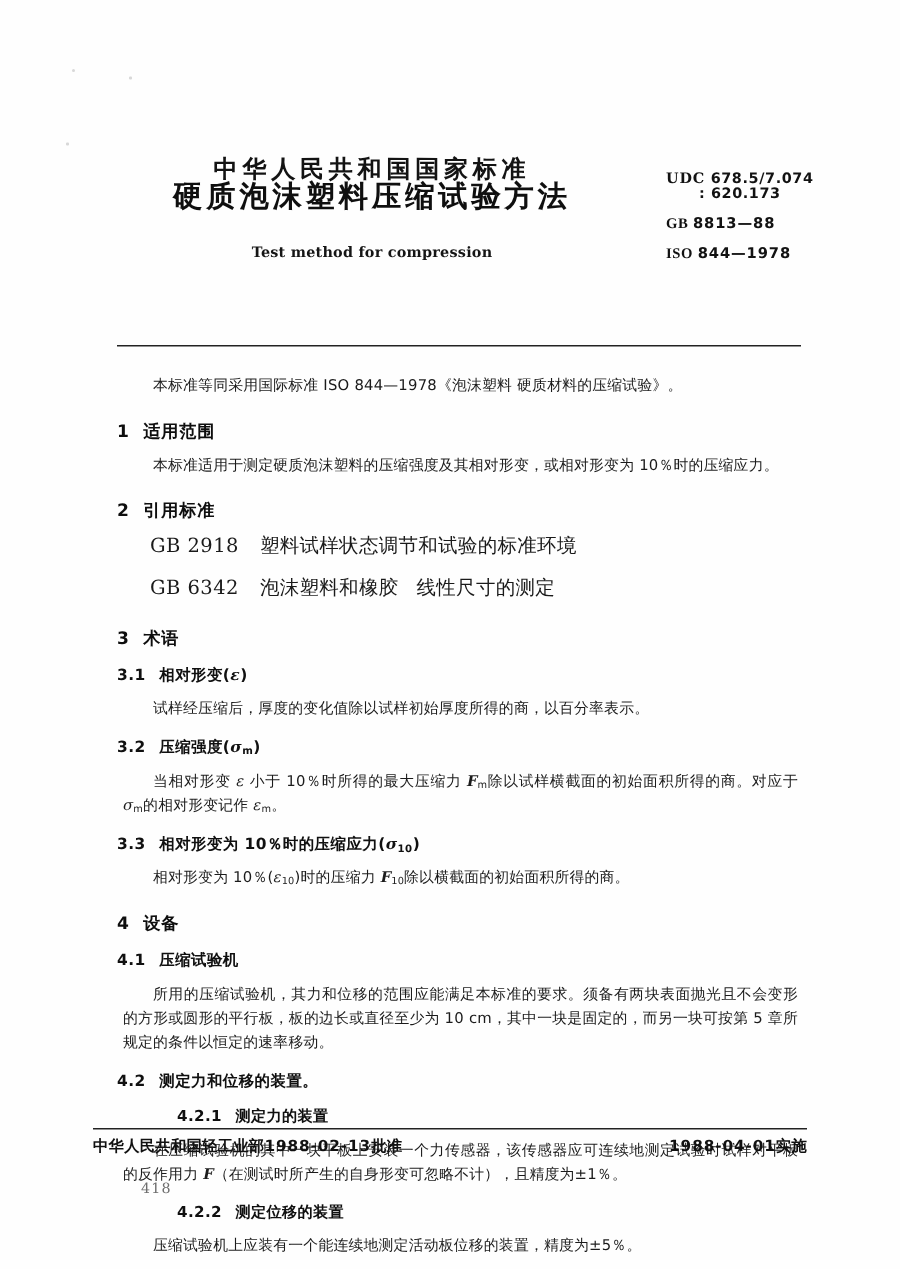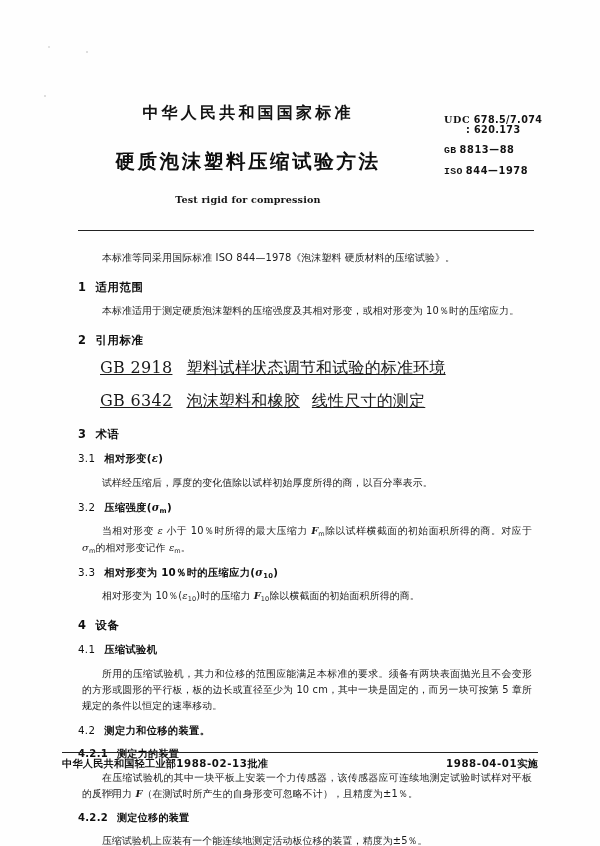--- a/index.html
+++ b/index.html
@@ -46,21 +46,20 @@
     line-height: 1;
     margin-top: 13px;
     color: #131313;
   }
   .main-title {
     font-family: "DejaVu Sans", "Liberation Sans", sans-serif;
     font-size: 19.5px;
     font-weight: bold;
     letter-spacing: 2.6px;
     line-height: 1;
-    margin-top: 31px;
     color: #0f0f0f;
   }
   .en-title {
     font-family: "DejaVu Serif", "Liberation Serif", serif;
     font-size: 9.6px;
     font-weight: bold;
     line-height: 1.72;
     margin-top: 20px;
     color: #151515;
     letter-spacing: 0.15px;
@@ -93,21 +92,21 @@
     font-family: "DejaVu Sans", "Liberation Sans", sans-serif;
     letter-spacing: 0.4px;
     white-space: nowrap;
   }
   .std-line {
     font-size: 9.8px;
     font-weight: bold;
     margin-top: 9px;
     white-space: nowrap;
   }
-  .std-line .pfx { font-family: Liberation Mono, monospace; letter-spacing: 0.4px; margin-top: 48px; }
+  .std-line .pfx { font-family: Liberation Serif, serif; letter-spacing: 0.4px; margin-top: 48px; }
   .std-line .num { font-family: "DejaVu Sans", "Liberation Sans", sans-serif; letter-spacing: 0.6px; padding-left: 3px; margin-top: 24px; }
 
   .rule-top {
     position: absolute;
     left: 78px;
     top: 230px;
     width: 456px;
     height: 1.3px;
     background: #222;
   }
@@ -139,36 +138,35 @@
     color: #0e0e0e;
   }
   .h1 .n { padding-right: 9px; font-family: "DejaVu Sans", "Liberation Sans", sans-serif; }
   .h2 {
     font-size: 10.3px;
     font-weight: bold;
     margin-top: 10px;
     letter-spacing: 0.3px;
     color: #101010;
   }
-  .h2 .n { padding-right: 9px; font-family: "DejaVu Sans", "Liberation Sans", sans-serif; font-weight: normal; }
+  .h2 .n { padding-right: 9px; font-family: "DejaVu Sans", "Liberation Sans", sans-serif; font-weight: bold; }
   .h3 {
     font-size: 10.1px;
     font-weight: bold;
     margin-top: 9px;
     letter-spacing: 0.25px;
     color: #101010;
   }
-  .h3 .n { padding-right: 9px; font-family: "DejaVu Sans", "Liberation Sans", sans-serif; font-weight: bold; }
+  .h3 .n { padding-right: 9px; font-family: "DejaVu Sans", "Liberation Sans", sans-serif; font-weight: bold; margin-left: 40px; }
   .ref-item {
-    font-size: 16px;
+    font-size: 13px;
     line-height: 1.6;
     margin-top: 7px;
     padding-left: 22px;
     letter-spacing: 0.2px;
-    text-decoration: underline;
   }
   .ref-item:first-child { margin-top: 9px; }
   .ref-code {
     font-family: "DejaVu Serif", "Liberation Serif", serif;
     padding-right: 14px;
     letter-spacing: 0.3px;
   }
   .ref-gap { padding-left: 12px; }
   var, .it {
     font-family: "DejaVu Serif", "Liberation Serif", serif;
@@ -248,21 +246,21 @@
   <div class="speck" style="left:48px;top:46px;width:2px;height:2px;"></div>
   <div class="speck" style="left:86px;top:51px;width:1.5px;height:1.5px;"></div>
   <div class="speck" style="left:44px;top:95px;width:1.5px;height:1.5px;"></div>
 
   <div class="header">
 
     <div class="title-col">
       <div class="national-std">中华人民共和国国家标准</div>
       <div class="main-title">硬质泡沫塑料压缩试验方法</div>
       <div class="en-title">
-        <div>Test rigid for compression</div>
+        <div>Test method for compression</div>
       </div>
     </div>
 
     <div class="code-col">
       <div class="udc-line1">
         <span class="udc-label">UDC</span>
         <span class="udc-num">678.5/7.074</span>
       </div>
       <div class="udc-line2">: 620.173</div>
       <div class="std-line">

